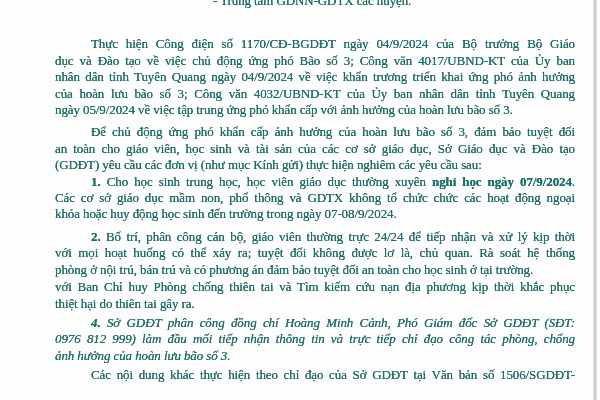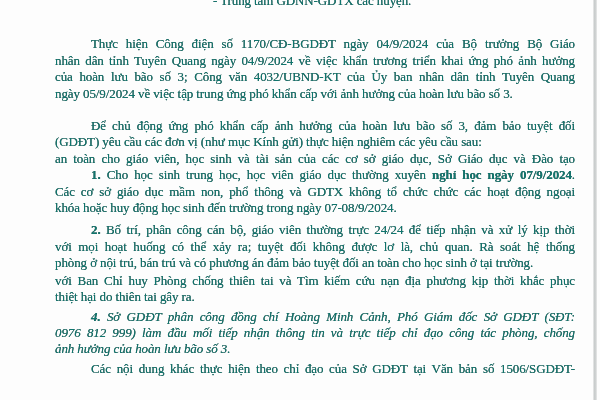--- a/index.html
+++ b/index.html
@@ -26,45 +26,46 @@
     
     text-shadow:0 0 .35px rgba(20,20,20,.75);
   }
   .line.just{text-align:justify;text-align-last:justify;}
   .line.indent{text-indent:36px;}
   .b{font-weight:bold;}
   .i{}
   .para{margin:0;}
   .recipient{margin-left:158px;margin-top:-7px;}
   .p-intro{margin-top:27px;}
-  .p-request{margin-top:16px;}
+  .p-request{margin-top:6px;}
   .p-item1{margin-top:0;}
   .p-item2{margin-top:6px;}
   .p-item3{margin-top:1px;}
   .p-item4{margin-top:3px;font-style:italic;}
   .p-closing{margin-top:3px;}
 </style>
 </head>
 <body>
 
 <div class="page">
   <div class="content">
       <div class="para recipient">
         <div class="line"><span>- Trung tâm GDNN-GDTX các huyện.</span></div>
       </div>
       <div class="para p-intro">
         <div class="line just indent"><span>Thực hiện Công điện số 1170/CĐ-BGDĐT ngày 04/9/2024 của Bộ trưởng Bộ Giáo</span></div>
+        <div class="line just"><span>dục và Đào tạo về việc chủ động ứng phó Bão số 3; Công văn 4017/UBND-KT của Ủy ban</span></div>
         <div class="line just"><span>nhân dân tỉnh Tuyên Quang ngày 04/9/2024 về việc khẩn trương triển khai ứng phó ảnh hưởng</span></div>
         <div class="line just"><span>của hoàn lưu bão số 3; Công văn 4032/UBND-KT của Ủy ban nhân dân tỉnh Tuyên Quang</span></div>
         <div class="line"><span>ngày 05/9/2024 về việc tập trung ứng phó khẩn cấp với ảnh hưởng của hoàn lưu bão số 3.</span></div>
       </div>
       <div class="para p-request">
         <div class="line just indent"><span>Để chủ động ứng phó khẩn cấp ảnh hưởng của hoàn lưu bão số 3, đảm bảo tuyệt đối</span></div>
+        <div class="line just"><span>an toàn cho giáo viên, học sinh và tài sản của các cơ sở giáo dục, Sở Giáo dục và Đào tạo</span></div>
         <div class="line"><span>(GDĐT) yêu cầu các đơn vị (như mục Kính gửi) thực hiện nghiêm các yêu cầu sau:</span></div>
-        <div class="line just"><span>an toàn cho giáo viên, học sinh và tài sản của các cơ sở giáo dục, Sở Giáo dục và Đào tạo</span></div>
       </div>
       <div class="para p-item1">
         <div class="line just indent"><span class="b">1.</span><span> Cho học sinh trung học, học viên giáo dục thường xuyên </span><span class="b i">nghỉ học ngày 07/9/2024</span><span>.</span></div>
         <div class="line just"><span>Các cơ sở giáo dục mầm non, phổ thông và GDTX không tổ chức chức các hoạt động ngoại</span></div>
         <div class="line"><span>khóa hoặc huy động học sinh đến trường trong ngày 07-08/9/2024.</span></div>
       </div>
       <div class="para p-item2">
         <div class="line just indent"><span class="b">2.</span><span> Bố trí, phân công cán bộ, giáo viên thường trực 24/24 để tiếp nhận và xử lý kịp thời</span></div>
         <div class="line just"><span>với mọi hoạt huống có thể xảy ra; tuyệt đối không được lơ là, chủ quan. Rà soát hệ thống</span></div>
         <div class="line"><span>phòng ở nội trú, bán trú và có phương án đảm bảo tuyệt đối an toàn cho học sinh ở tại trường.</span></div>

